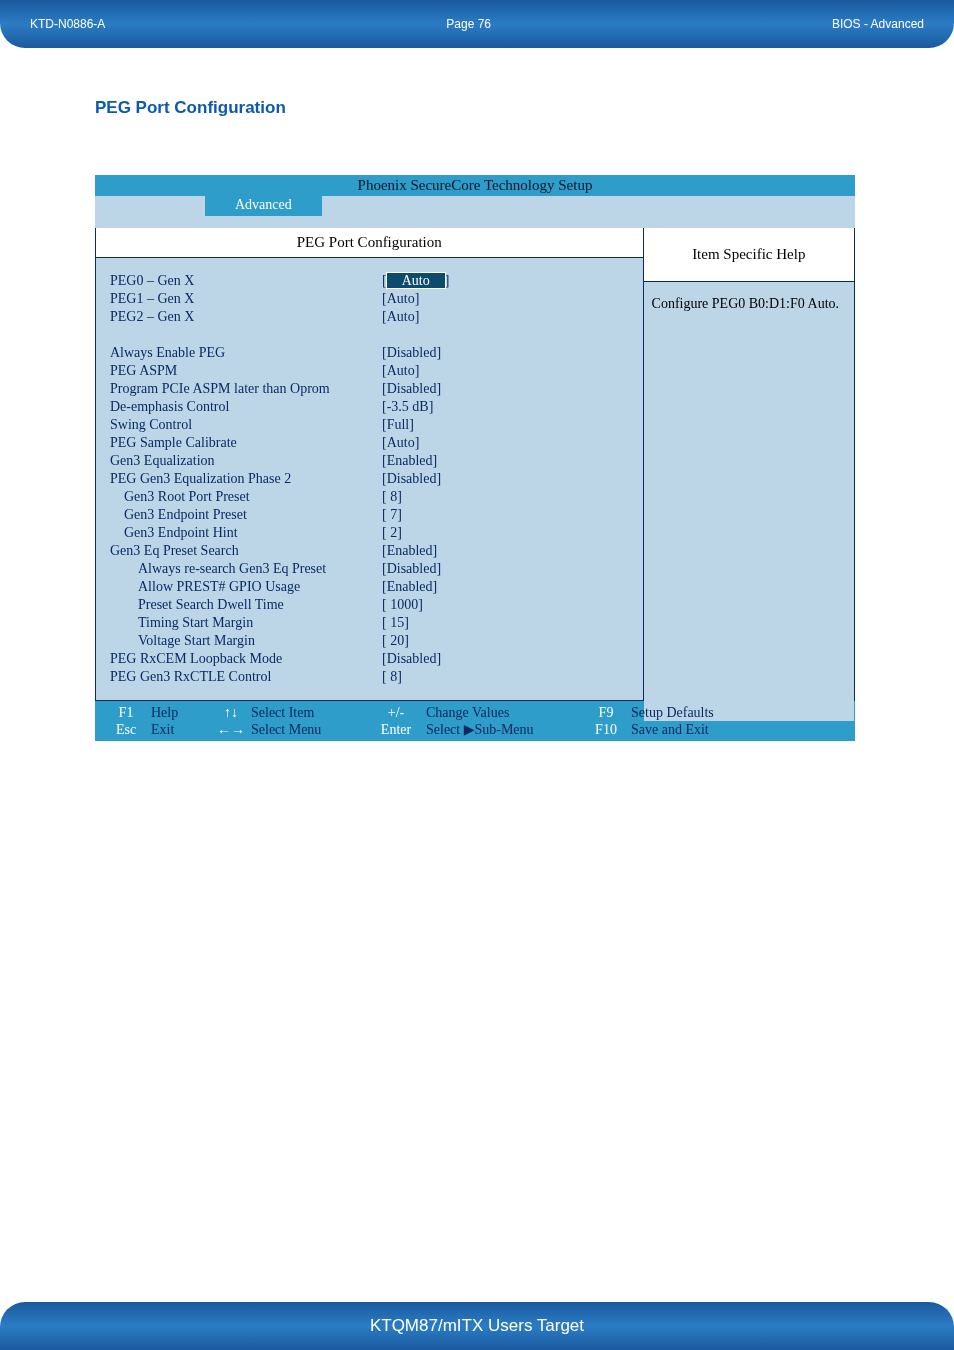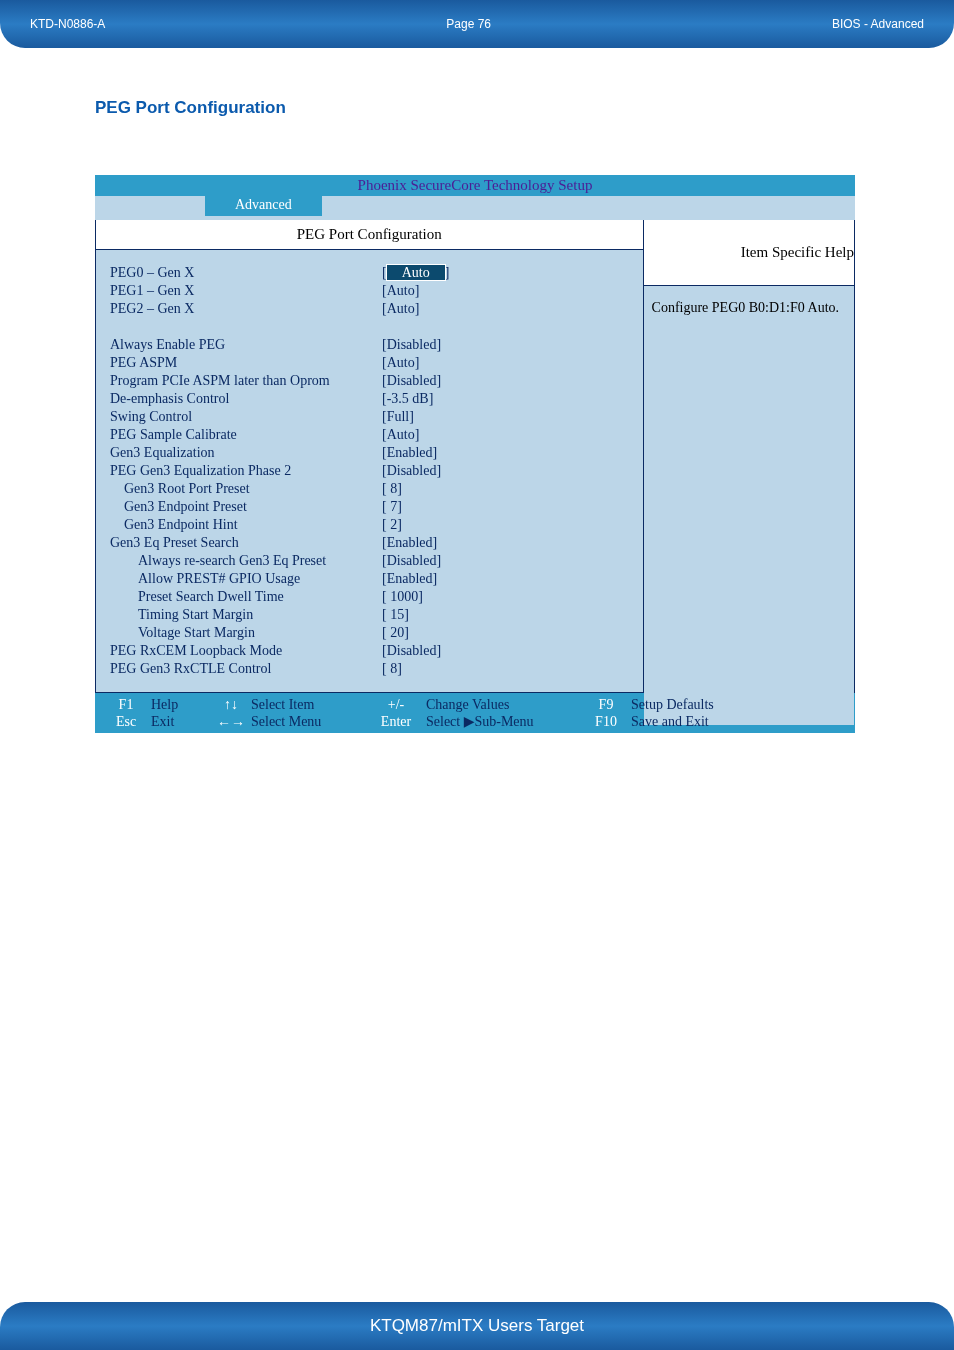--- a/index.html
+++ b/index.html
@@ -30,29 +30,29 @@
     }
     .bios-frame {
       position: absolute;
       top: 175px;
       left: 95px;
       width: 760px;
       background: #ffffff;
     }
     .bios-title {
       background: #2e9dc9;
-      color: #4c1d95;
+      color: #0f172a;
       font-family: 'Times New Roman', serif;
       font-size: 15px;
       text-align: center;
       padding: 2px 0;
     }
     .tabstrip {
       background: #bcd6e8;
-      height: 24px;
+      height: 32px;
       position: relative;
     }
     .active-tab {
       position: absolute;
       left: 110px;
       top: 0;
       height: 20px;
       background: #2e9dc9;
       color: #ffffff;
       font-family: 'Times New Roman', serif;
@@ -95,25 +95,25 @@
       background: #0c4a6e;
       color: #ffffff;
       padding: 0 15px;
       outline: 1px solid #ffffff;
     }
     .spacer-row { height: 18px; }
     .right-pane {
       width: 211px;
     }
     .right-header {
-      text-align: right;
+      text-align: center;
       font-family: 'Times New Roman', serif;
       font-size: 15px;
       color: #000000;
-      padding: 24px 0;
+      padding: 18px 0;
       border-bottom: 1px solid #0b2a63;
     }
     .help-area {
       background: #bcd6e8;
       padding: 14px 8px;
       font-family: 'Times New Roman', serif;
       font-size: 14px;
       color: #000000;
       height: calc(100% - 33px);
     }

